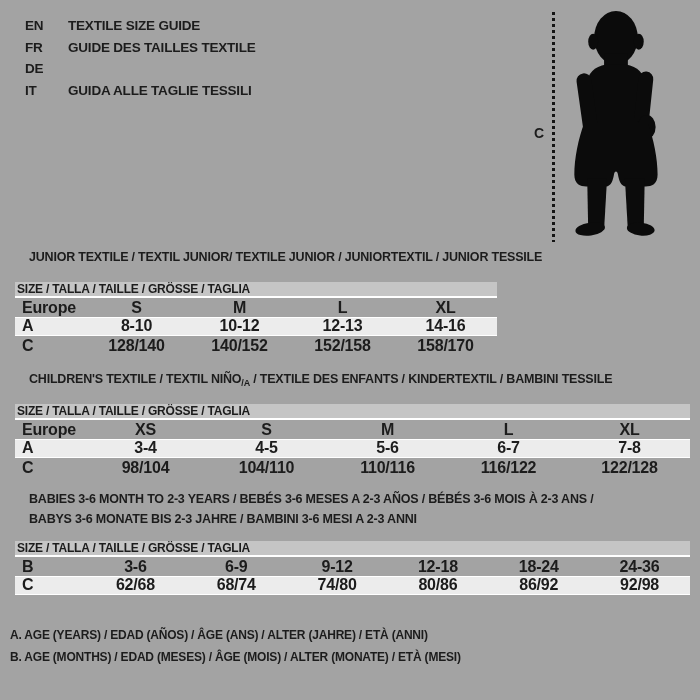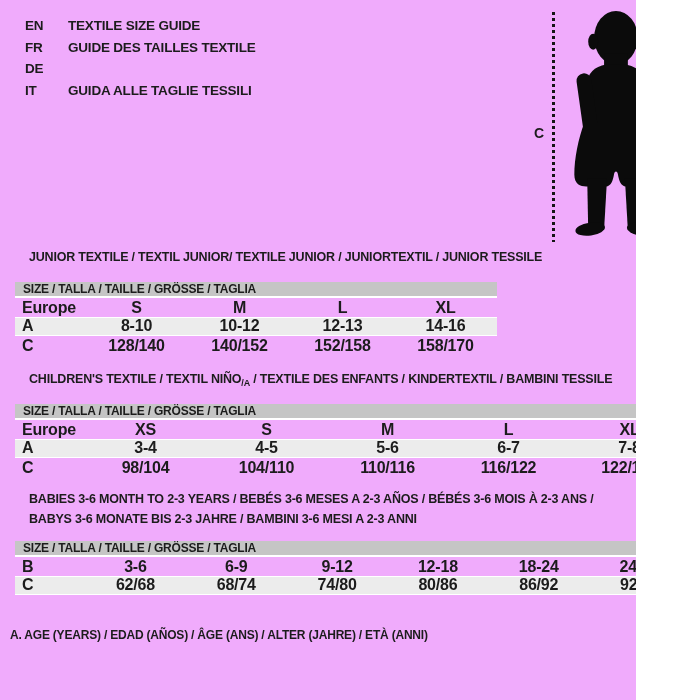--- a/index.html
+++ b/index.html
@@ -2,41 +2,41 @@
 <html><head>
 <meta charset="utf-8">
 <style>
   * { margin:0; padding:0; box-sizing:border-box; }
   html,body { width:700px; height:700px; background:#fff; }
   body {
     font-family:"Liberation Sans", sans-serif;
     color:#1c1c1c;
     -webkit-font-smoothing:antialiased;
   }
-  .page { position:relative; width:636px; height:700px; overflow:hidden; background:#f0abfc; }
+  .page { position:relative; width:700px; height:700px; overflow:hidden; background:#a3a3a3; }
 
   
   .lang-list { position:absolute; left:25px; top:15px; }
   .lang-row { display:flex; line-height:21.5px; font-size:13.5px; font-weight:700; letter-spacing:-0.2px; }
   .lang-code { width:43px; flex:0 0 43px; }
   .lang-label { white-space:nowrap; }
 
   
   .measure-label { position:absolute; left:534px; top:125px; font-size:14px; font-weight:700; }
   .measure-line {
     position:absolute; left:552px; top:12px; width:3px; height:230px;
     background:repeating-linear-gradient(to bottom, #141414 0 3px, transparent 3px 6px);
   }
   .baby-svg { position:absolute; left:562px; top:10px; }
   .tbl-title { position:absolute; left:29px; font-size:12.5px; font-weight:700; letter-spacing:-0.2px; white-space:nowrap; }
   .tbl-title .sub { font-size:9px; vertical-align:-3px; }
   .tbl-body { position:absolute; left:15px; }
   .hdr-bar {
     height:16px; background:#c5c5c5; font-size:12px; font-weight:700;
-    padding-left:8px; display:flex; align-items:center; letter-spacing:-0.2px;
+    padding-left:2px; display:flex; align-items:center; letter-spacing:-0.2px;
     border-bottom:2px solid #fff;
   }
   .trow { display:flex; height:19px; align-items:flex-end; font-size:16px; font-weight:700; letter-spacing:-0.2px; }
   .trow.shaded { background:#ececec; border-top:1px solid #fff; border-bottom:1px solid #fff; }
   .rlabel { flex:0 0 70px; padding-left:7px; text-align:left; }
   .tcell { flex:1; text-align:center; }
 
   .w-junior { width:482px; }
   .w-wide   { width:675px; }
 
@@ -177,15 +177,16 @@
         <span class="tcell">74/80</span>
         <span class="tcell">80/86</span>
         <span class="tcell">86/92</span>
         <span class="tcell">92/98</span>
       </div>
     </div>
   </div>
 
   <div class="footnotes">
     <div class="footnote">A. AGE (YEARS) / EDAD (AÑOS) / ÂGE (ANS) / ALTER (JAHRE) / ETÀ (ANNI)</div>
+    <div class="footnote">B. AGE (MONTHS) / EDAD (MESES) / ÂGE (MOIS) / ALTER (MONATE) / ETÀ (MESI)</div>
   </div>
 
 </div>
 
 </body></html>

